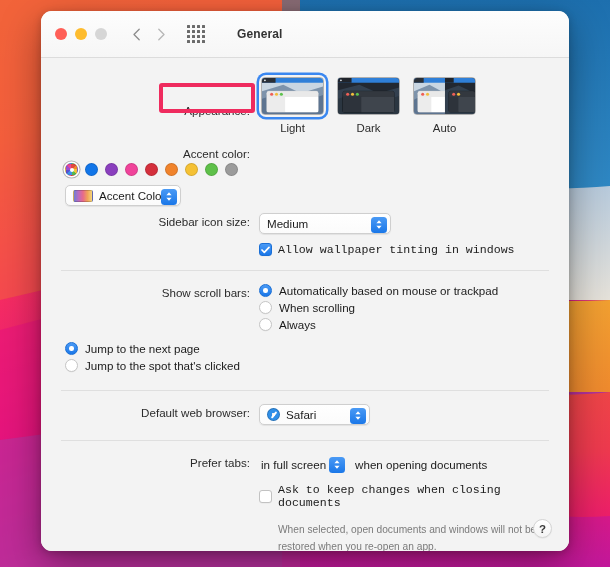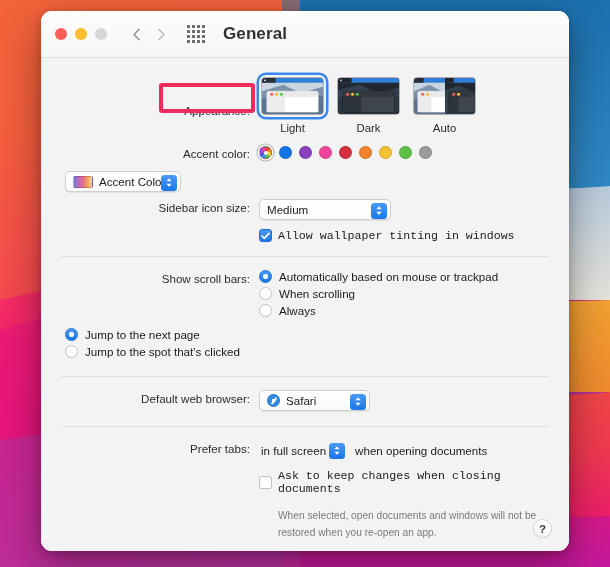--- a/index.html
+++ b/index.html
@@ -46,22 +46,22 @@
   .chev { width: 12px; height: 12px; }
   .chev svg { display: block; }
 
   .grid-icon { margin-left: 20px; display: grid;
     grid-template-columns: repeat(4, 3px);
     grid-template-rows: repeat(4, 3px);
     gap: 2px; }
   .grid-icon i { display: block; width: 3px; height: 3px; background: #6b6b6b; border-radius: .5px; }
 
   #window-title {
-    margin-left: 18px;
-    font-size: 17px; font-weight: bold; color: #333;
+    margin-left: 32px;
+    font-size: 12px; font-weight: bold; color: #333;
     letter-spacing: .1px;
   }
 
   #search-box {
     position: absolute; right: 14px; top: 13px;
     width: 131px; height: 21px;
     background: #fdfdfd;
     border: 1px solid #d8d8d8;
     border-radius: 5px;
     display: flex; align-items: center;
@@ -116,21 +116,21 @@
   .thumb {
     width: 100%; height: 100%;
     border-radius: 4px;
     overflow: hidden;
     position: relative;
     border: 1px solid rgba(0,0,0,0.28);
   }
   .theme-name { font-size: 11.4px; color: #2b2b2b; margin-top: 5px; }
 
   
-  #accent-row { padding-top: 11px; }
+  #accent-row { padding-top: 11px; flex-direction: column; }
   .swatches { display: flex; gap: 7px; align-items: center; padding-top: 1px; }
   .swatch { width: 13px; height: 13px; border-radius: 50%;
             border: .5px solid rgba(0,0,0,0.13); position: relative; }
   .swatch.multi {
     background: conic-gradient(#e04a3f 0deg 45deg, #ef8a2b 45deg 90deg,
       #f3c53a 90deg 135deg, #56b94f 135deg 180deg, #3e8fe8 180deg 225deg,
       #5b4fd0 225deg 270deg, #9b4fd0 270deg 315deg, #e8469a 315deg 360deg);
   }
   .swatch.multi::after {
     content: ""; position: absolute; inset: 3.5px;

